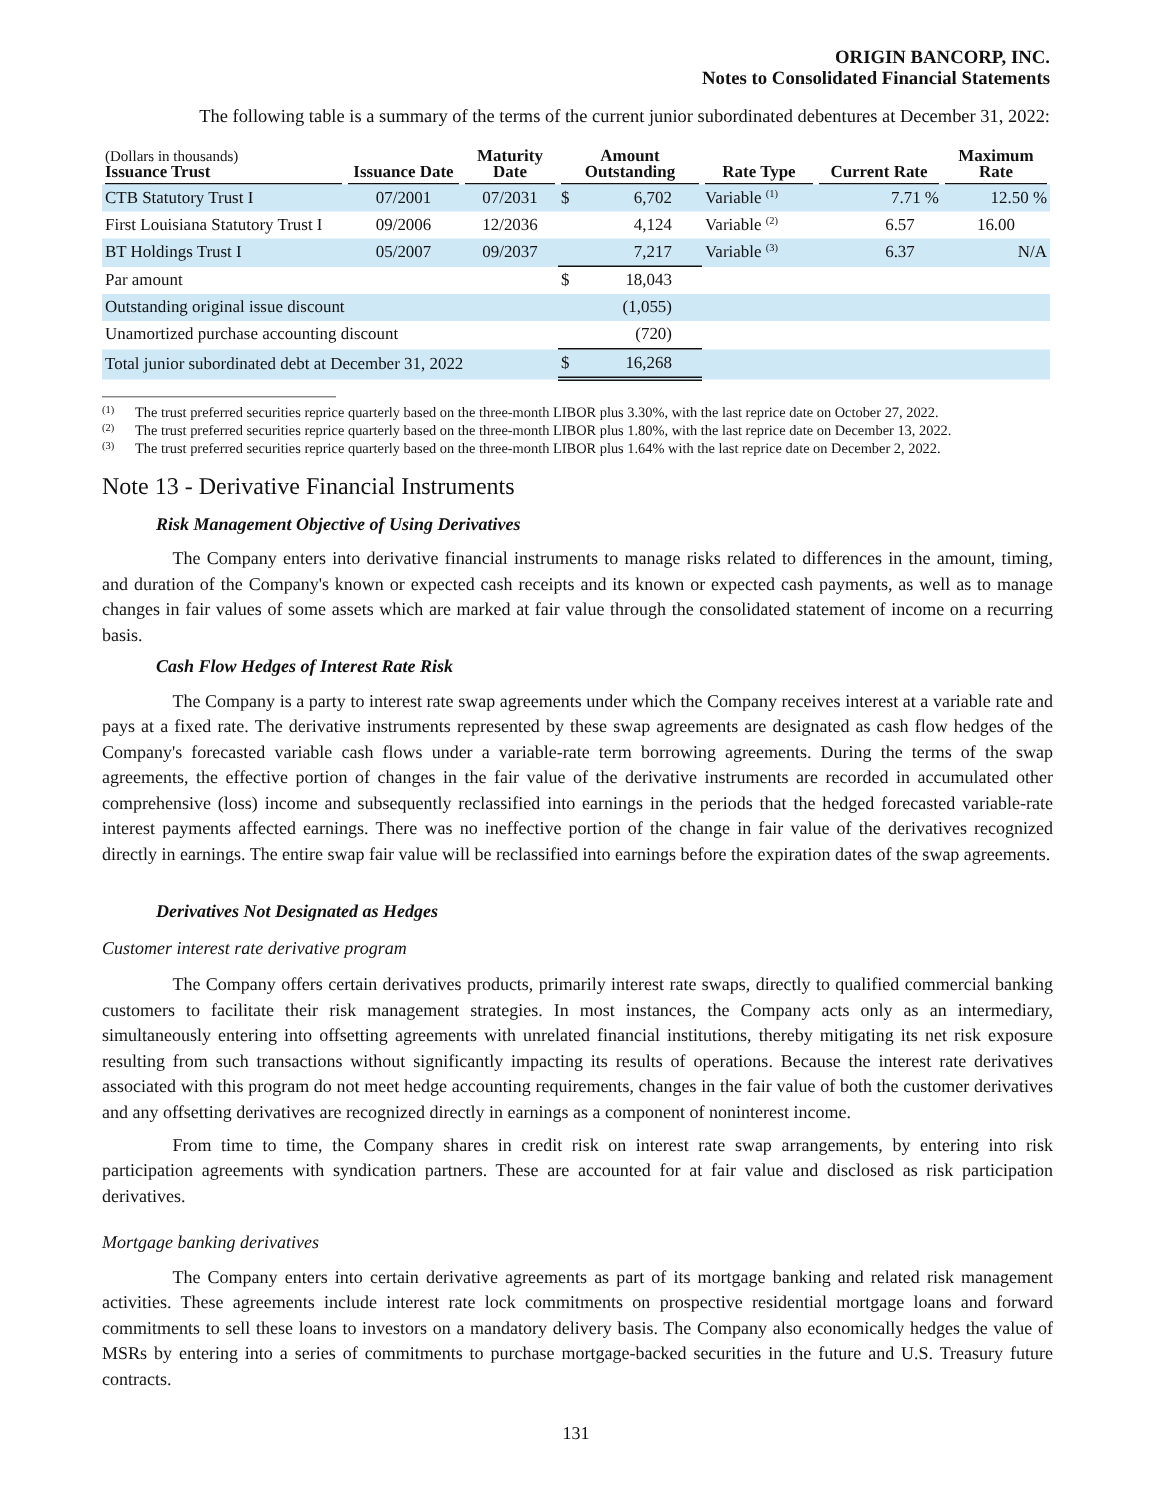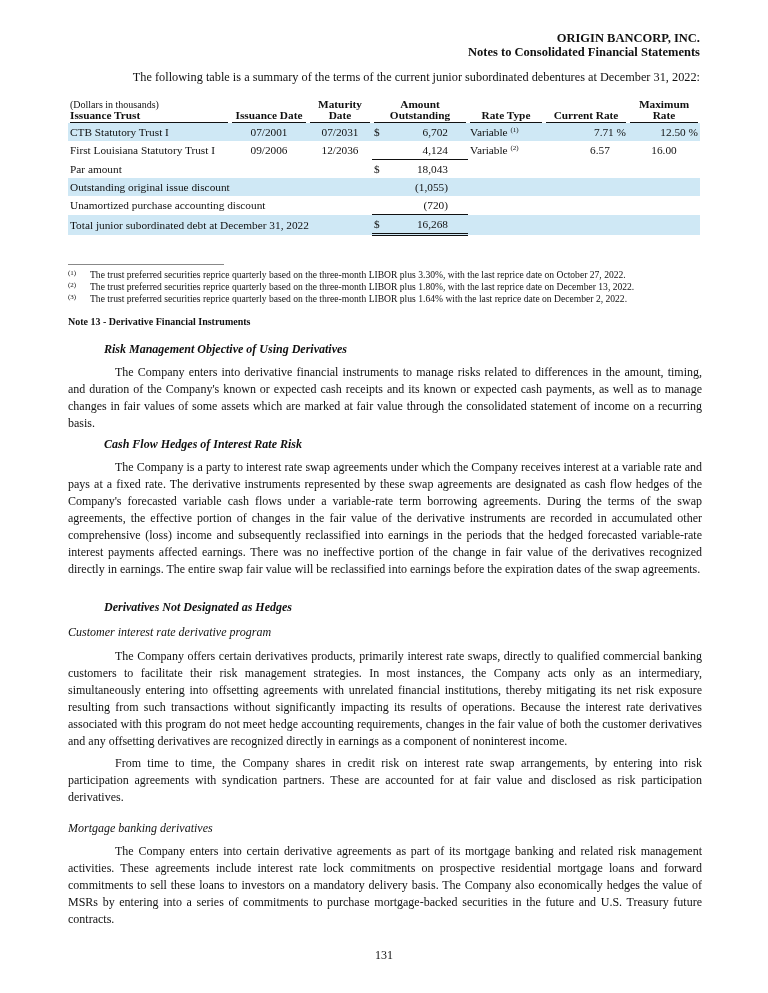--- a/index.html
+++ b/index.html
@@ -24,21 +24,21 @@
   .l { text-align: left; }
   sup { font-size: 7px; vertical-align: 4px; line-height: 0; }
   .dollar { display: inline-block; width: 14px; text-align: left; }
   .amt { display: inline-block; width: 60px; text-align: right; font-family: Liberation Serif, serif; }
   .topline { border-top: 1.2px solid #111; }
   .dbl { border-bottom: 3px double #111; }
   .fnrule { position: absolute; left: 0; top: 264px; width: 156px; border-top: 1px solid #888; }
   .fn { position: absolute; left: 0; font-size: 9.6px; line-height: 11px; white-space: nowrap; }
   .fn .mk { display: inline-block; width: 22px; font-size: 7px; vertical-align: 3px; }
 
-  .h-bold { position: absolute; left: 0; font-weight: bold; font-size: 10px; }
+  .h-bold { position: absolute; left: 0; font-weight: normal; font-size: 16px; }
   .h-bi { position: absolute; left: 0; font-weight: bold; font-style: italic; font-size: 12px; margin-left: 36px; }
   .h-i { position: absolute; left: 0; font-style: italic; font-size: 12px; }
   .para { position: absolute; left: 0; width: 634px; font-size: 12px; line-height: 17px; text-align: justify; text-indent: 47px; }
   .pnum { position: absolute; left: 0; width: 632px; top: 948px; text-align: center; font-size: 12px; }
 </style>
 </head>
 <body>
 
 <div class="page">
   <div class="hdr hdr1">ORIGIN BANCORP, INC.</div>
@@ -93,20 +93,29 @@
       </tr>
       <tr>
         <td class="l">First Louisiana Statutory Trust I</td>
         <td class="c">09/2006</td>
         <td class="c">12/2036</td>
         <td><span class="dollar"></span><span class="amt">4,124</span></td>
         <td class="l"><span>Variable</span> <sup>(2)</sup></td>
         <td class="c" style="padding-left:30px">6.57</td>
         <td class="c">16.00</td>
       </tr>
+      <tr class="shade">
+        <td class="l">BT Holdings Trust I</td>
+        <td class="c">05/2007</td>
+        <td class="c">09/2037</td>
+        <td><span class="dollar"></span><span class="amt">7,217</span></td>
+        <td class="l"><span>Variable</span> <sup>(3)</sup></td>
+        <td class="c" style="padding-left:30px">6.37</td>
+        <td class="r">N/A</td>
+      </tr>
       <tr>
         <td class="l" colspan="3">Par amount</td>
         <td class="topline"><span class="dollar">$</span><span class="amt">18,043</span></td>
         <td colspan="3"></td>
       </tr>
       <tr class="shade">
         <td class="l" colspan="3">Outstanding original issue discount</td>
         <td><span class="dollar"></span><span class="amt">(1,055)</span></td>
         <td colspan="3"></td>
       </tr>

